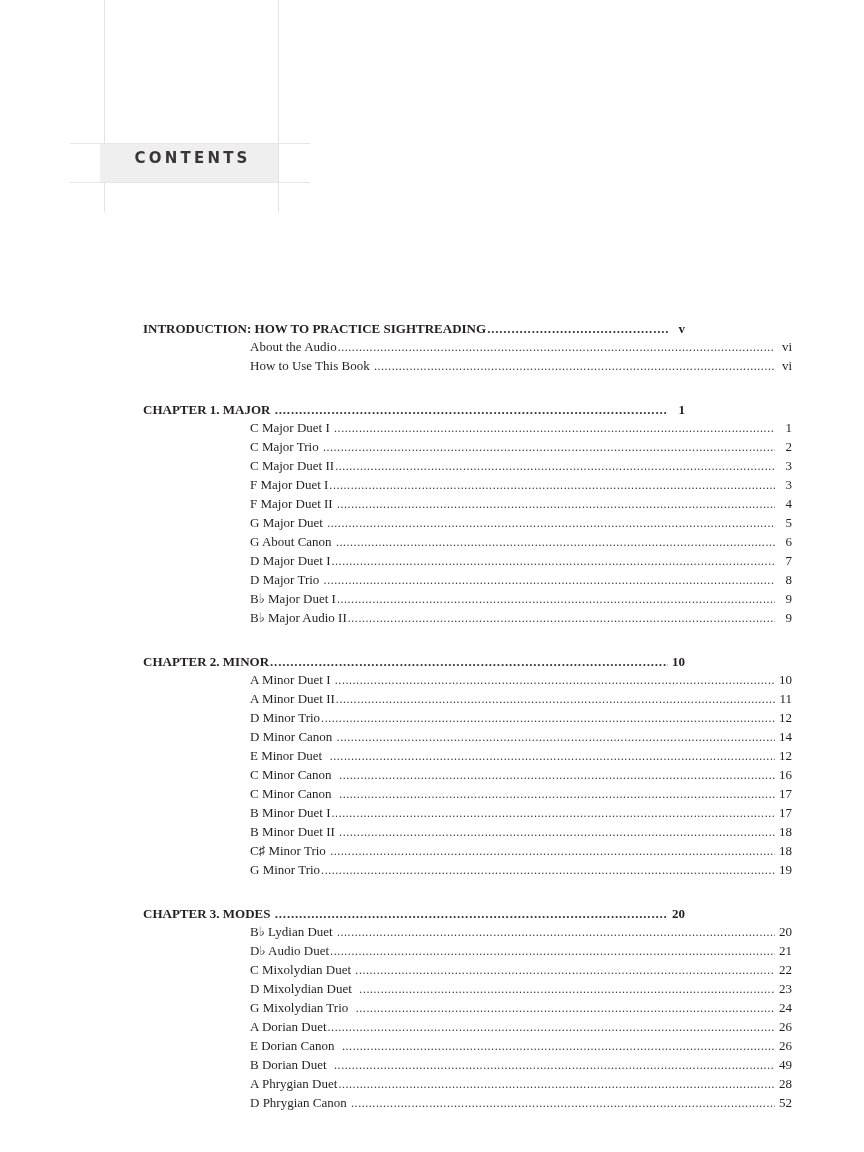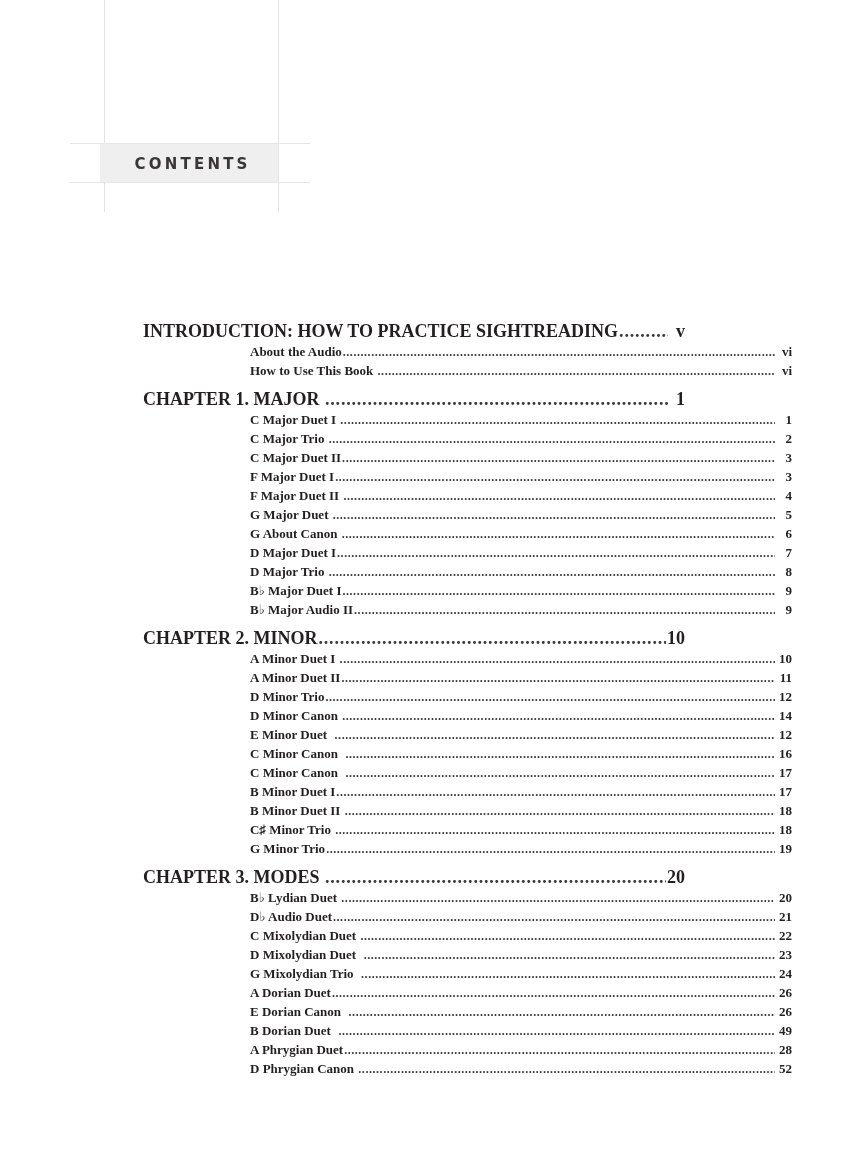--- a/index.html
+++ b/index.html
@@ -52,46 +52,44 @@
     height: 29px;
     display: flex;
     align-items: center;
     justify-content: center;
     font-family: "DejaVu Sans", "Liberation Sans", sans-serif;
     font-weight: 700;
     font-size: 15px;
     letter-spacing: 3.2px;
     color: #3a3637;
     text-indent: 3.2px;
-    margin-top: 6px;
   }
 
   
   .toc {
     position: absolute;
     left: 143px;
     top: 322px;
     width: 542px;
   }
 
   .toc-section { margin-bottom: 0; }
-  .toc-section + .toc-section { margin-top: 7px; }
+  .toc-section + .toc-section { margin-top: 25px; }
 
   .toc-row {
     display: flex;
     align-items: baseline;
     width: 100%;
     line-height: 1;
-    font-weight: bold;
   }
 
   
   .toc-row.heading {
     font-weight: 700;
-    font-size: 18px;
+    font-size: 13px;
     padding-bottom: 3px;
     margin-bottom: 2px;
   }
   .toc-row.heading .leader-dots { font-weight: 700; }
 
   
   .toc-row.entry {
     font-size: 13px;
     padding-left: 107px;
     padding-bottom: 6px;

